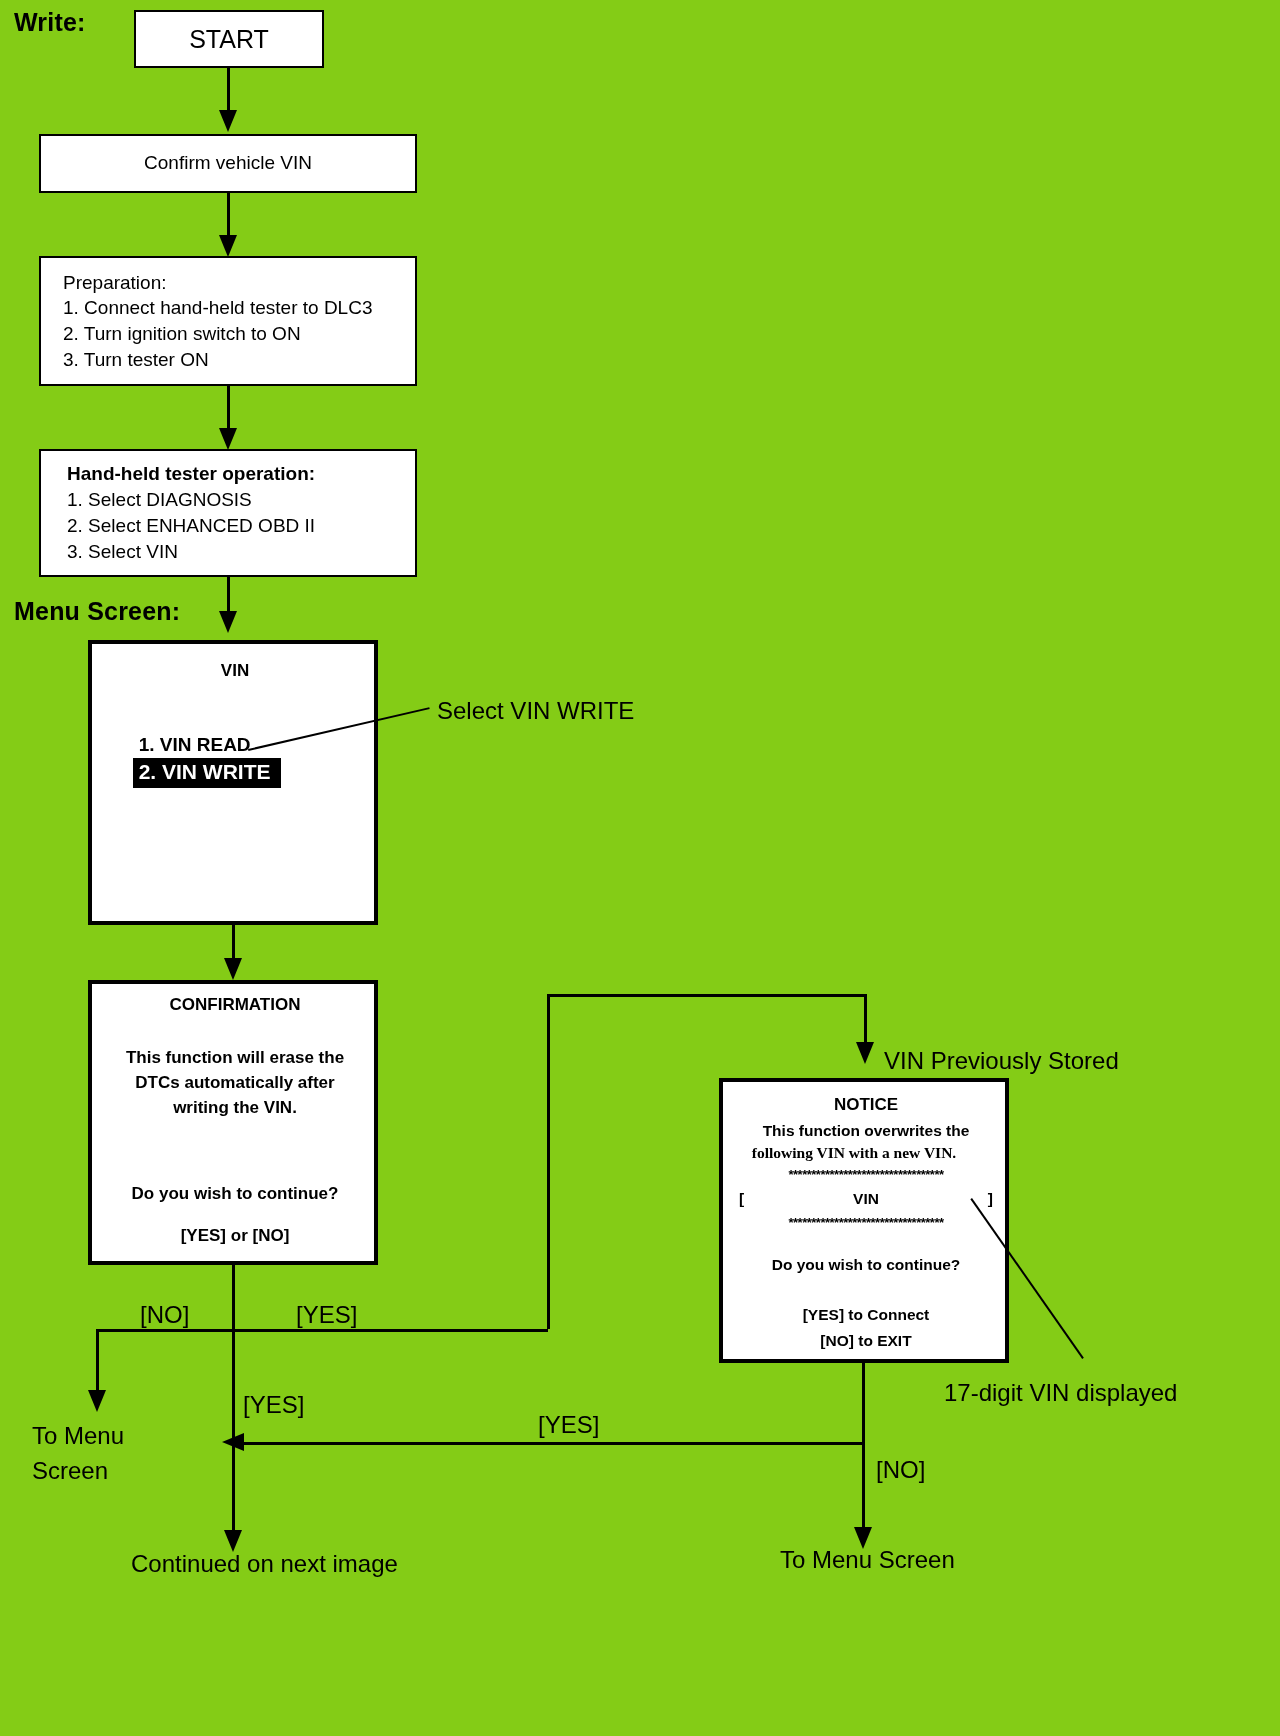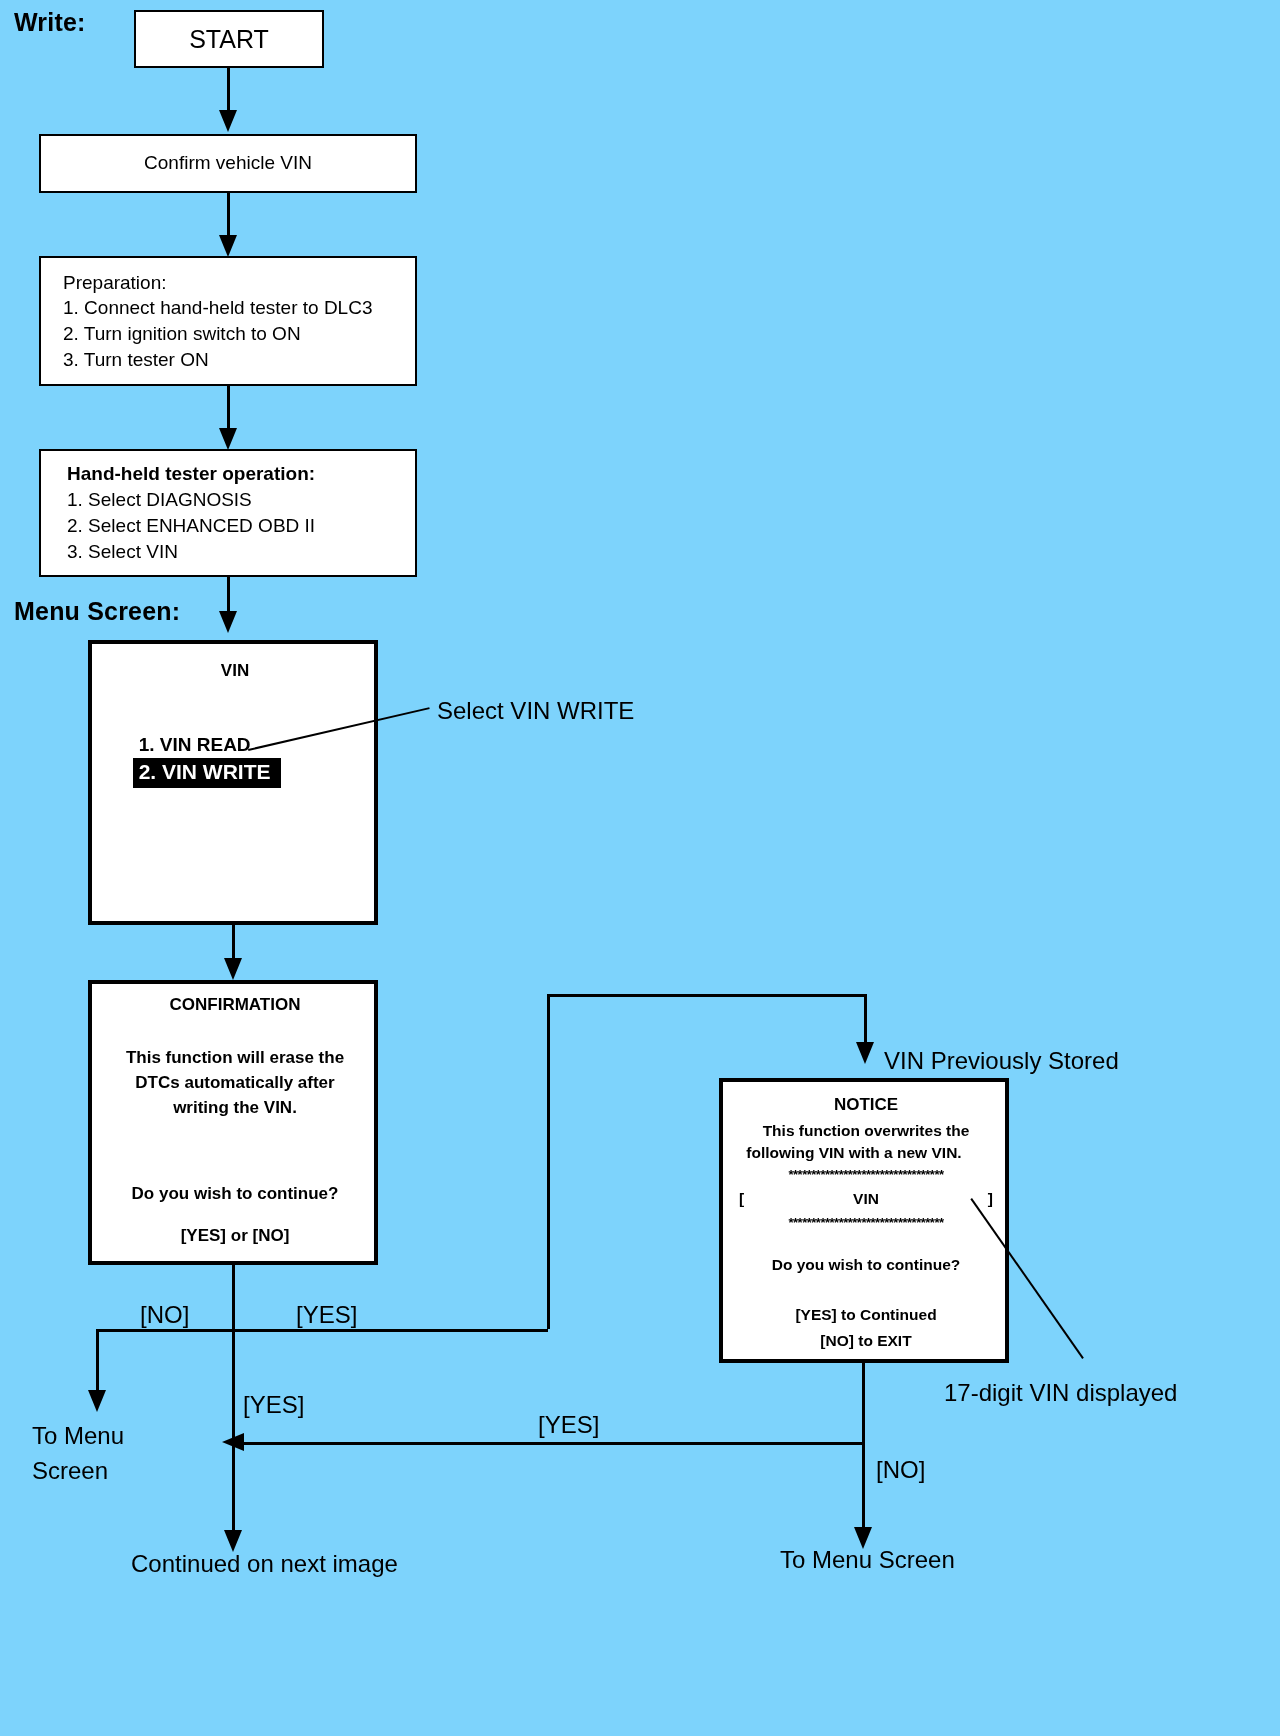--- a/index.html
+++ b/index.html
@@ -8,21 +8,21 @@
     background: #ffffff;
   }
   body {
     font-family: "Liberation Sans", sans-serif;
     color: #000000;
   }
   #canvas {
     position: relative;
     width: 1280px;
     height: 1736px;
-    background: #7dd3fc;
+    background: #84cc16;
     overflow: hidden;
   }
 
   
   .box {
     position: absolute;
     border: 2px solid #000;
     background: #fff;
     box-sizing: border-box;
   }
@@ -161,35 +161,35 @@
   <div class="vline" style="left:547px; top:994px; height:335px;"></div>
   <div class="vline" style="left:864px; top:994px; height:52px;"></div>
   <div class="arrow-down" style="left:856px; top:1042px;"></div>
 
   <div class="t lbl" style="left:884px; top:1046px;">VIN Previously Stored</div>
 
   <div class="box thick" style="left:719px; top:1078px; width:290px; height:285px;">
     <div class="screen-title t" style="left:0; top:12px; width:286px;">NOTICE</div>
 
     <div class="screen-body-sm t" style="left:0; top:38px; width:286px;">This function overwrites the</div>
-    <div class="screen-body-sm t" style="left:0; top:60px; width:262px;">following VIN with a new VIN.</div>
+    <div class="screen-body-sm t" style="left:0; top:60px; width:262px;font-family:Liberation Serif, serif;">following VIN with a new VIN.</div>
 
     <div class="screen-body-sm t stars" style="left:0; top:84px; width:286px; font-size:13px;">**********************************</div>
 
     <div class="t" style="left:0; top:106px; width:286px;">
       <span class="screen-body-sm" style="position:absolute; left:16px; top:0;">[</span>
       <span class="screen-body-sm" style="position:absolute; left:0; top:0; width:286px;">VIN</span>
       <span class="screen-body-sm" style="position:absolute; right:16px; top:0;">]</span>
     </div>
 
     <div class="screen-body-sm t stars" style="left:0; top:132px; width:286px; font-size:13px;">**********************************</div>
 
     <div class="screen-body-sm t" style="left:0; top:172px; width:286px;">Do you wish to continue?</div>
 
-    <div class="screen-body-sm t" style="left:0; top:222px; width:286px;">[YES] to Continued</div>
+    <div class="screen-body-sm t" style="left:0; top:222px; width:286px;">[YES] to Connect</div>
     <div class="screen-body-sm t" style="left:0; top:248px; width:286px;">[NO] to EXIT</div>
   </div>
 
   <div class="leader" style="left:972px; top:1198px; width:195px; transform: rotate(55deg);"></div>
   <div class="t lbl" style="left:944px; top:1378px;">17-digit VIN displayed</div>
 
   <div class="vline" style="left:232px; top:1263px; height:66px;"></div>
 
   <div class="hline" style="left:96px; top:1329px; width:452px;"></div>
 

